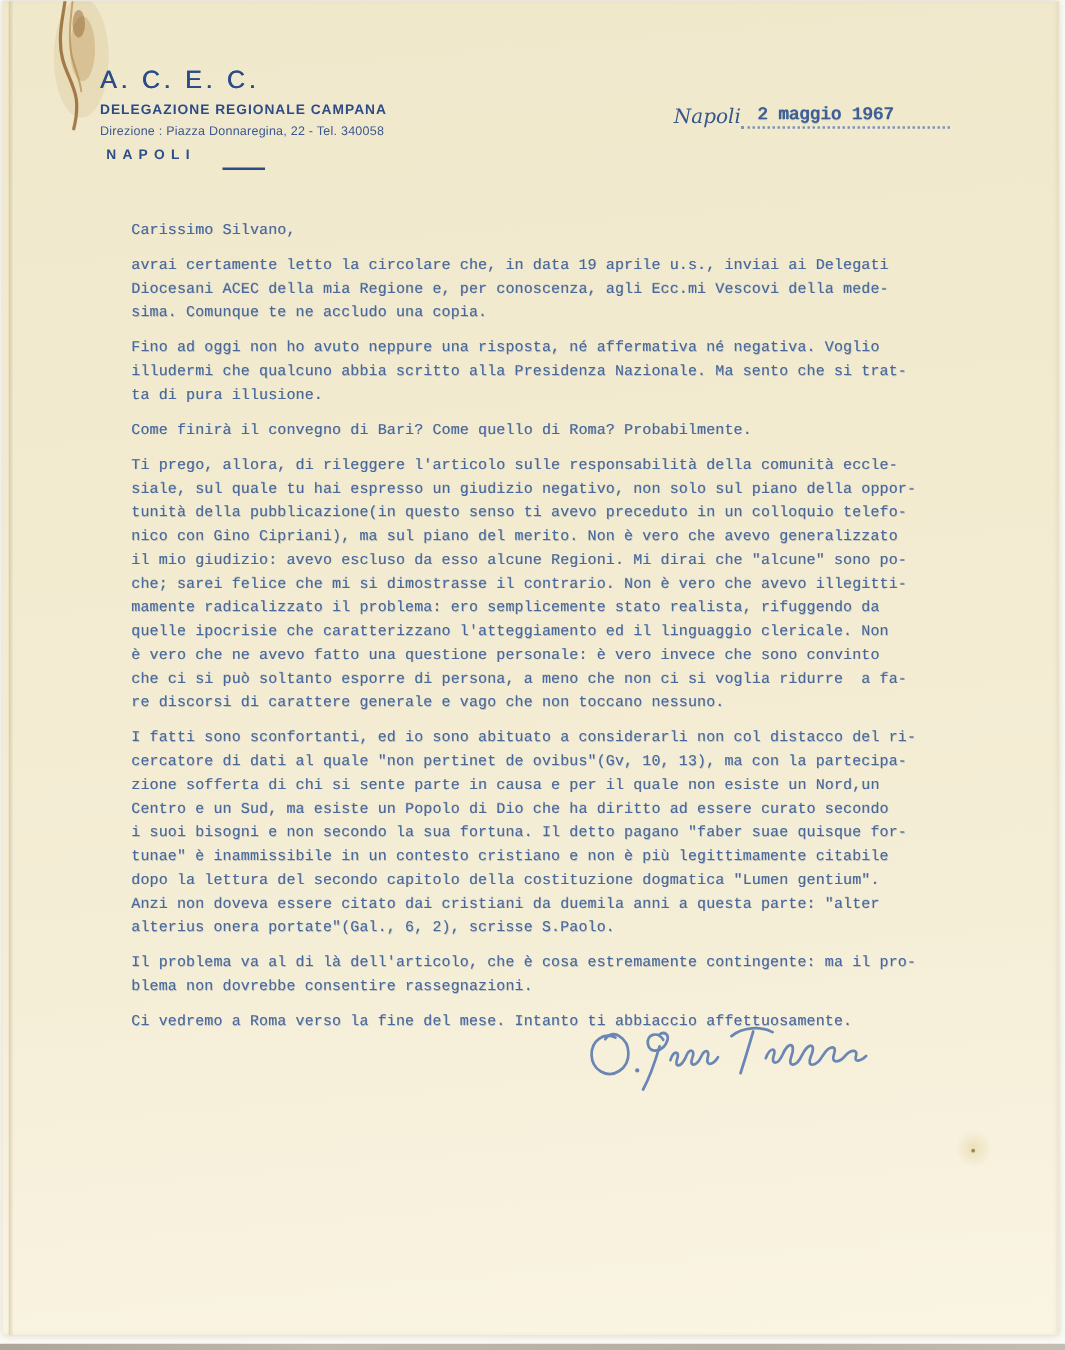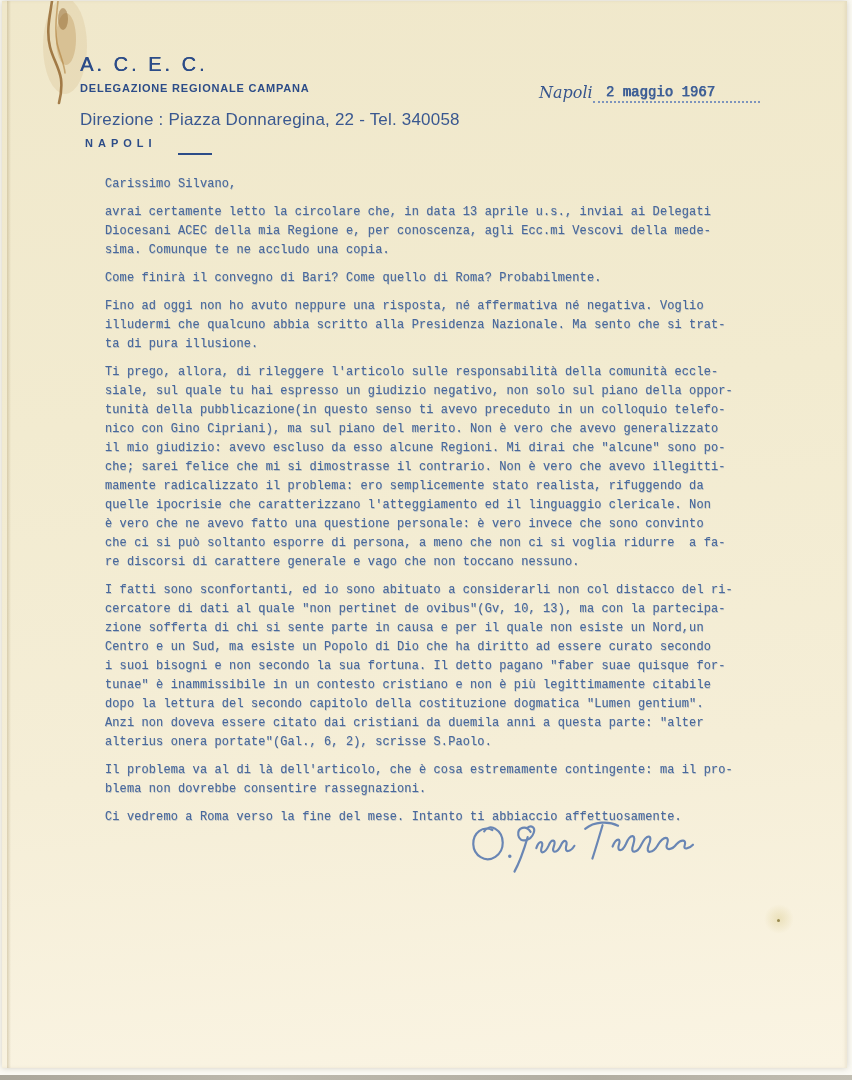--- a/index.html
+++ b/index.html
@@ -35,21 +35,21 @@
     color:#2c4c88;
   }
   .org{
     font-size:20px;letter-spacing:3px;font-weight:normal;
     text-shadow:0.4px 0 0 #2c4c88;
   }
   .org-sub{
     margin-top:6px;font-size:11px;font-weight:bold;letter-spacing:0.8px;white-space:nowrap;
   }
   .org-addr{
-    margin-top:16px;font-size:17px;letter-spacing:0.2px;color:#3a5890;white-space:nowrap;
+    margin-top:6px;font-size:10px;letter-spacing:0.2px;color:#3a5890;white-space:nowrap;
   }
   .org-city{
     margin-top:7px;font-size:11px;font-weight:bold;letter-spacing:5px;text-indent:5px;
   }
   .city-underline{width:34px;height:2px;background:#2c4c88;margin:4px auto 0;}
   
   .dateline{
     position:absolute;left:537px;top:82px;width:221px;
     display:flex;align-items:flex-end;
   }
@@ -106,27 +106,27 @@
 
   <div class="dateline">
     <span class="date-place">Napoli</span>
     <span class="date-dots">
       <span class="typed-date">2 maggio 1967</span>
     </span>
   </div>
 
   <div class="body-text type">
     <p class="salutation">Carissimo Silvano,</p>
-    <p class="para">avrai certamente letto la circolare che, in data 13 aprile u.s., inviai ai Delegati
+    <p class="para">avrai certamente letto la circolare che, in data 19 aprile u.s., inviai ai Delegati
 Diocesani ACEC della mia Regione e, per conoscenza, agli Ecc.mi Vescovi della mede-
 sima. Comunque te ne accludo una copia.</p>
-    <p class="para">Come finirà il convegno di Bari? Come quello di Roma? Probabilmente.</p>
     <p class="para">Fino ad oggi non ho avuto neppure una risposta, né affermativa né negativa. Voglio
 illudermi che qualcuno abbia scritto alla Presidenza Nazionale. Ma sento che si trat-
 ta di pura illusione.</p>
+    <p class="para">Come finirà il convegno di Bari? Come quello di Roma? Probabilmente.</p>
     <p class="para">Ti prego, allora, di rileggere l'articolo sulle responsabilità della comunità eccle-
 siale, sul quale tu hai espresso un giudizio negativo, non solo sul piano della oppor-
 tunità della pubblicazione(in questo senso ti avevo preceduto in un colloquio telefo-
 nico con Gino Cipriani), ma sul piano del merito. Non è vero che avevo generalizzato
 il mio giudizio: avevo escluso da esso alcune Regioni. Mi dirai che "alcune" sono po-
 che; sarei felice che mi si dimostrasse il contrario. Non è vero che avevo illegitti-
 mamente radicalizzato il problema: ero semplicemente stato realista, rifuggendo da
 quelle ipocrisie che caratterizzano l'atteggiamento ed il linguaggio clericale. Non
 è vero che ne avevo fatto una questione personale: è vero invece che sono convinto
 che ci si può soltanto esporre di persona, a meno che non ci si voglia ridurre  a fa-

